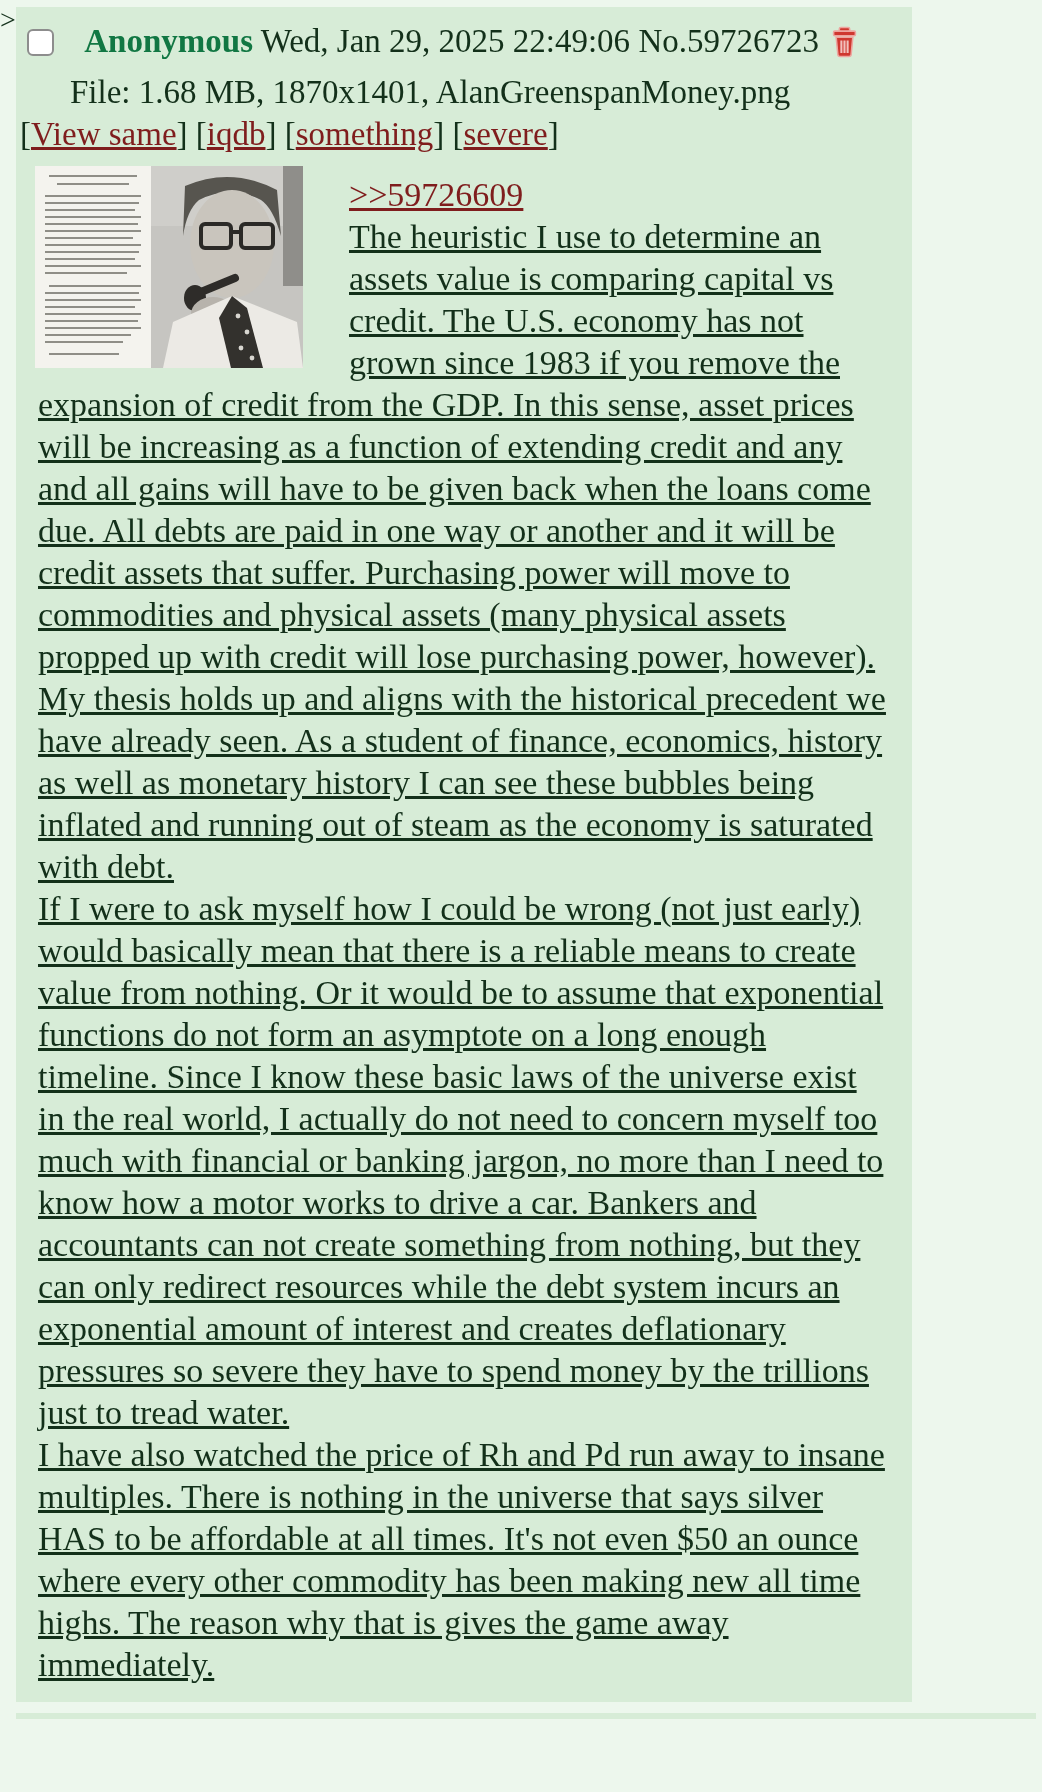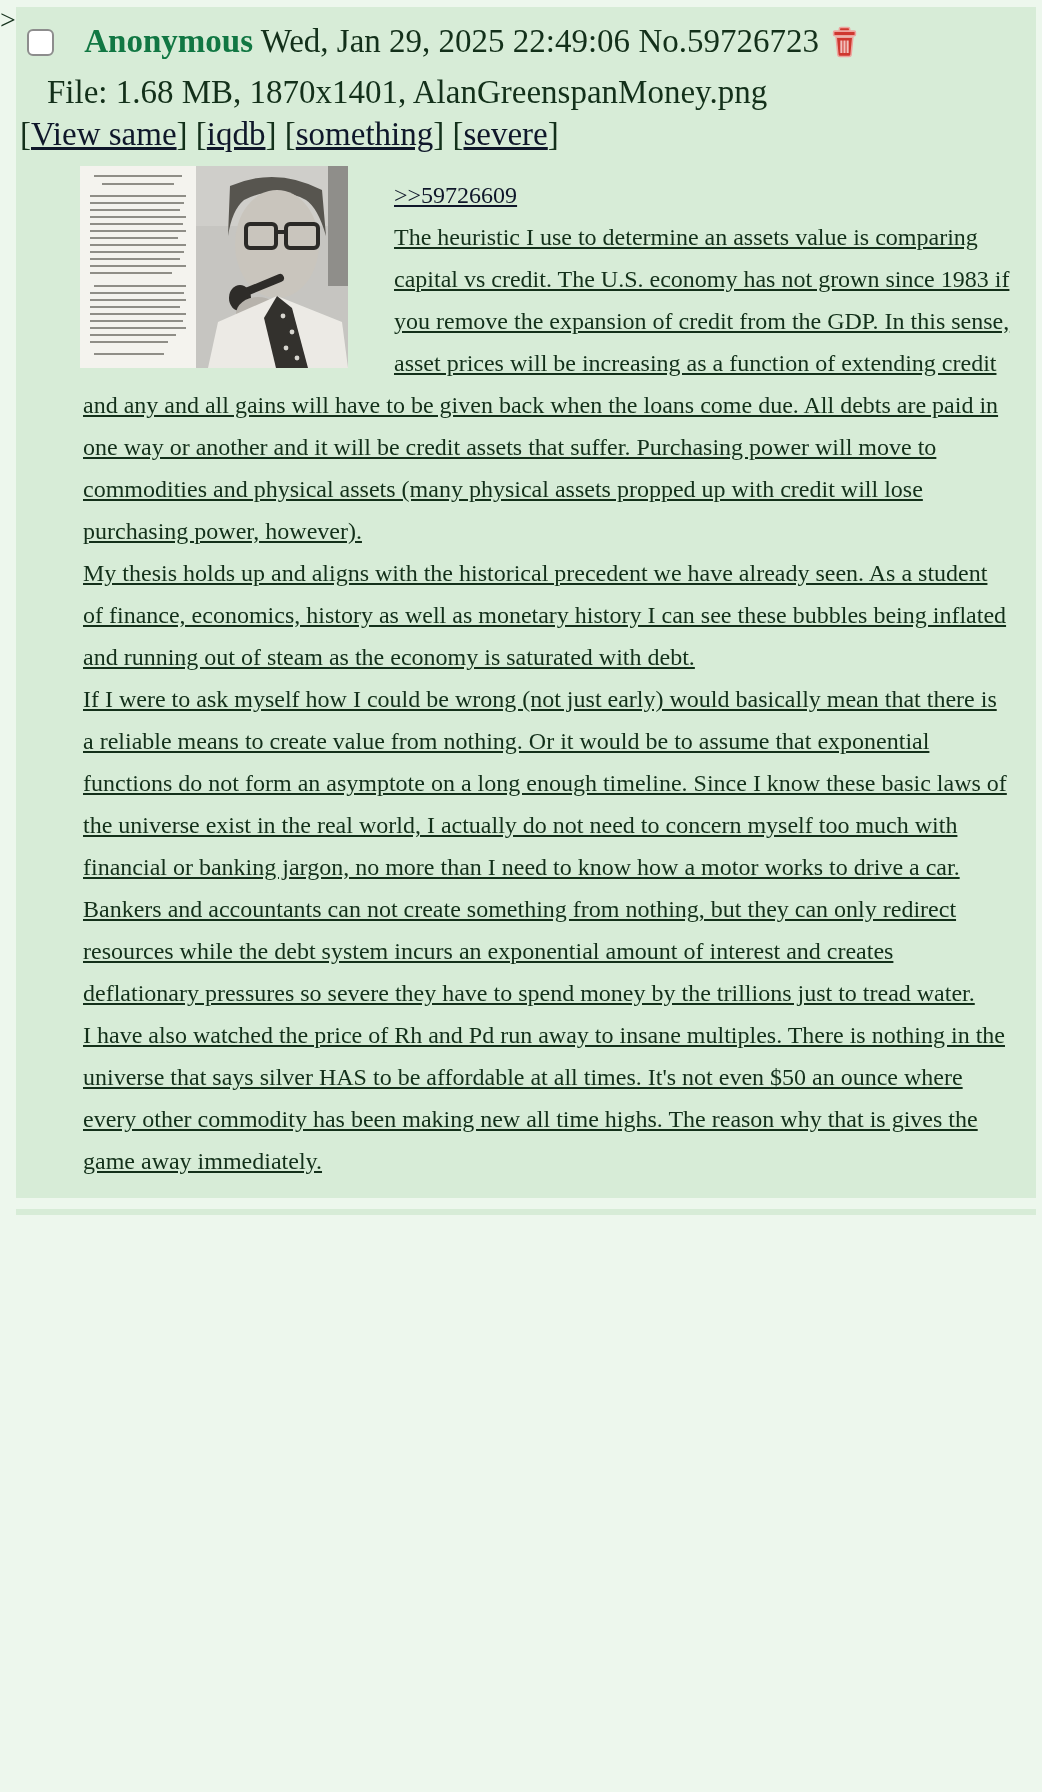--- a/index.html
+++ b/index.html
@@ -17,21 +17,21 @@
   .stray-char {
     position: absolute;
     left: 0px;
     top: 4px;
     font-size: 28px;
     color: #13301a;
   }
   .post {
     box-sizing: border-box;
     margin: 7px 6px 0 16px;
-    width: 1020px;
+    width: 896px;
     background: #d7ecd7;
     color: #13301a;
     padding: 8px 0 16px 0;
   }
   .post-header {
     padding: 4px 20px 0 11px;
     font-size: 33px;
     line-height: 44px;
     white-space: nowrap;
   }
@@ -53,39 +53,39 @@
   }
   .post-datetime, .post-number { color: #13301a; }
   .post-number { cursor: pointer; }
   .trash-icon {
     display: inline-block;
     vertical-align: -6px;
     margin-left: 12px;
     cursor: pointer;
   }
   .file-info {
-    padding-left: 31px;
+    padding-left: 54px;
     font-size: 33px;
     line-height: 40px;
     margin-top: 3px;
   }
   .file-links {
     padding-left: 4px;
     font-size: 33px;
     line-height: 40px;
     margin-top: 2px;
   }
   a.ext-link, a.quote-link {
-    color: #0f172a;
+    color: #7f1d1d;
     text-decoration: underline;
     cursor: pointer;
   }
   .post-body {
-    margin: 20px 24px 0 67px;
-    font-size: 24px;
+    margin: 20px 24px 0 22px;
+    font-size: 34px;
     line-height: 42px;
   }
   .thumb {
     float: left;
     width: 268px;
     height: 202px;
     margin: -8px 46px 10px -3px;
     cursor: pointer;
     display: block;
   }

